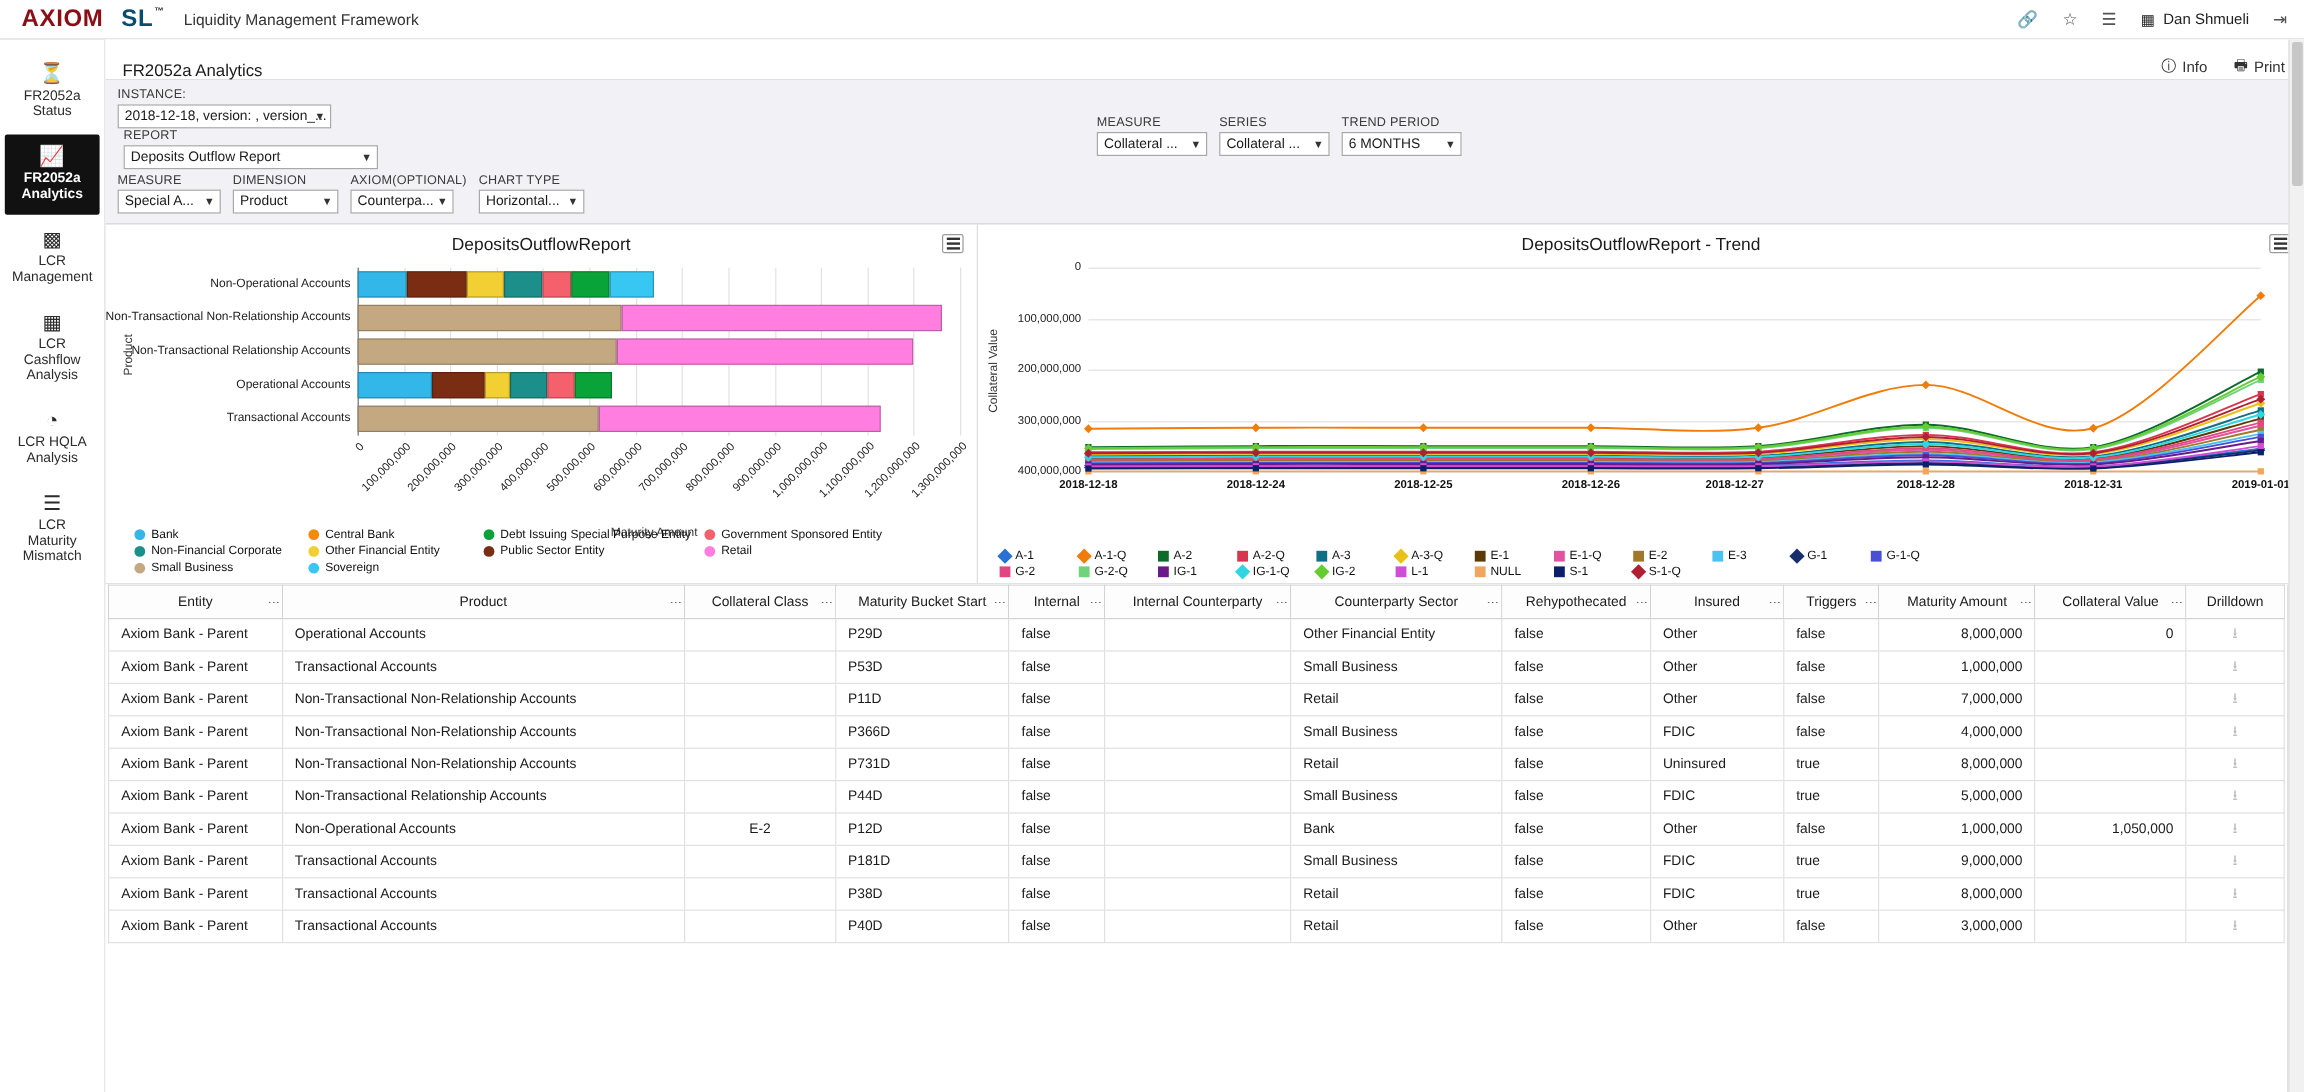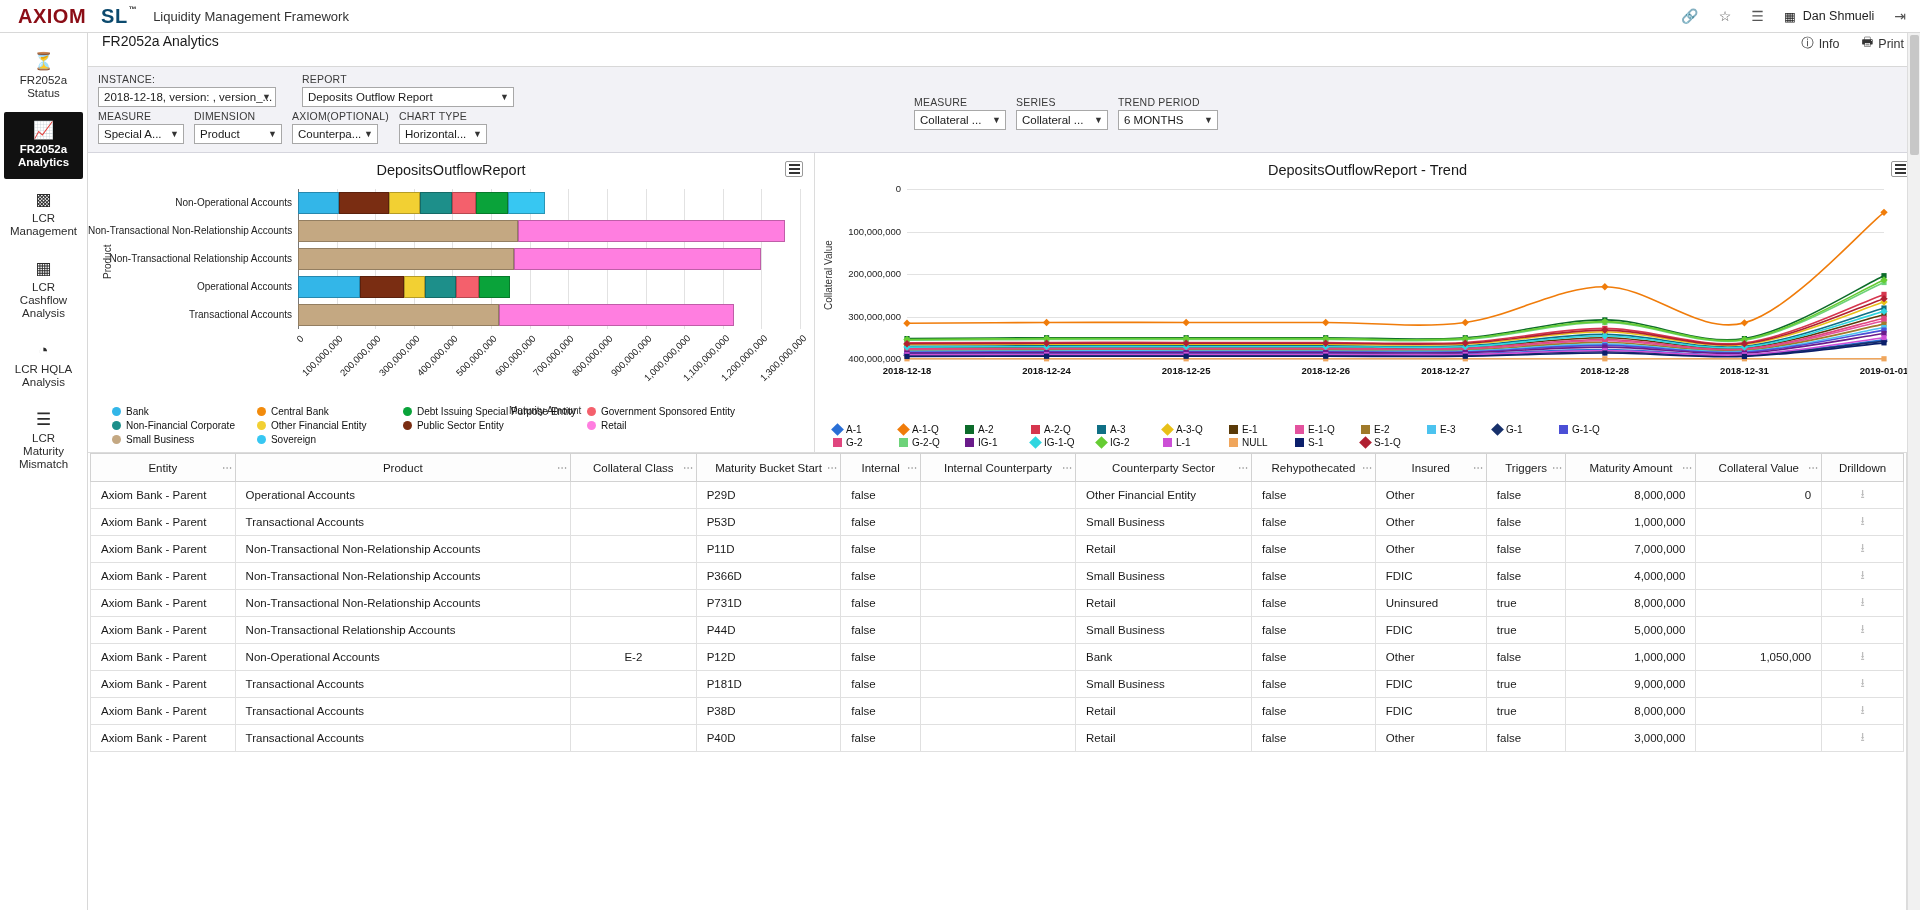--- a/index.html
+++ b/index.html
@@ -71,37 +71,37 @@
     display: flex;
     flex-direction: column;
     min-width: 0;
     position: relative;
   }
 
   .page-header {
     height: 34px;
     border-bottom: 1px solid #d8d8d8;
     display: flex;
-    align-items: flex-start;
+    align-items: flex-end;
     padding: 0 16px 0 14px;
     background: #fff;
   }
   .page-title { font-size: 14px; color: #1a1a1a; }
   .page-actions { margin-left: auto; display: flex; gap: 22px; font-size: 12.5px; color:#333; }
   .page-action { display: flex; align-items: center; gap: 5px; cursor: pointer; }
 
   
   .filterbar {
     background: #f2f2f6;
     border-bottom: 1px solid #d5d5dd;
     padding: 6px 10px 8px 10px;
     position: relative;
     min-height: 72px;
   }
-  .filter-row1 { display: flex; gap: 0; }
+  .filter-row1 { display: flex; gap: 0; flex-direction: column; }
   .filter-row2 { display: flex; gap: 0; margin-top: 3px; }
   .fgroup { display: flex; flex-direction: column; margin-right: 10px; }
   .flabel {
     font-size: 10.5px; color: #3a3a3a; letter-spacing: .2px;
     margin-bottom: 2px; white-space: nowrap;
   }
   .fselect {
     height: 20px;
     border: 1px solid #a8a8a8;
     background: #ffffff;
@@ -335,21 +335,21 @@
 
     <div class="filterbar">
       <div class="filter-row1">
         <div class="fgroup">
           <div class="flabel">INSTANCE:</div>
           <div class="fselect w-instance">
             <span>2018-12-18, version:  , version_...</span>
             <span class="caret">▼</span>
           </div>
         </div>
-        <div class="fgroup" style="margin-left:16px;">
+        <div class="fgroup" style="margin-left:5px;">
           <div class="flabel">REPORT</div>
           <div class="fselect w-report">
             <span>Deposits Outflow Report</span>
             <span class="caret">▼</span>
           </div>
         </div>
       </div>
 
       <div class="filter-row2">
         <div class="fgroup">

